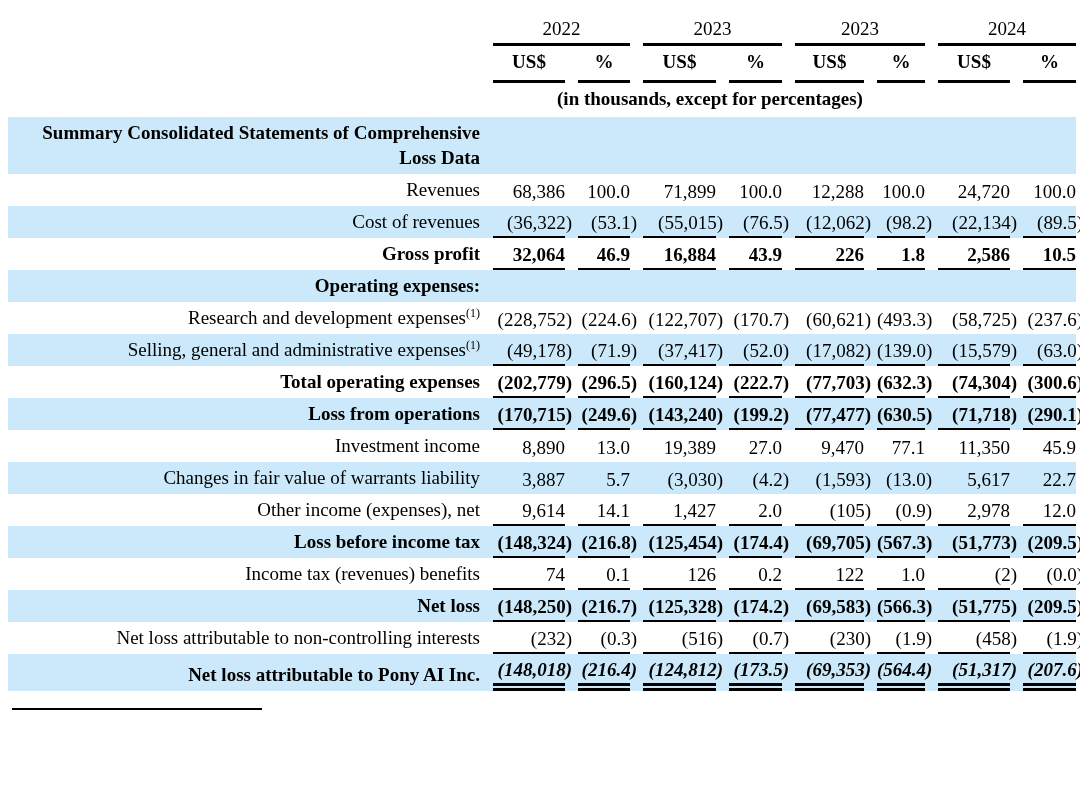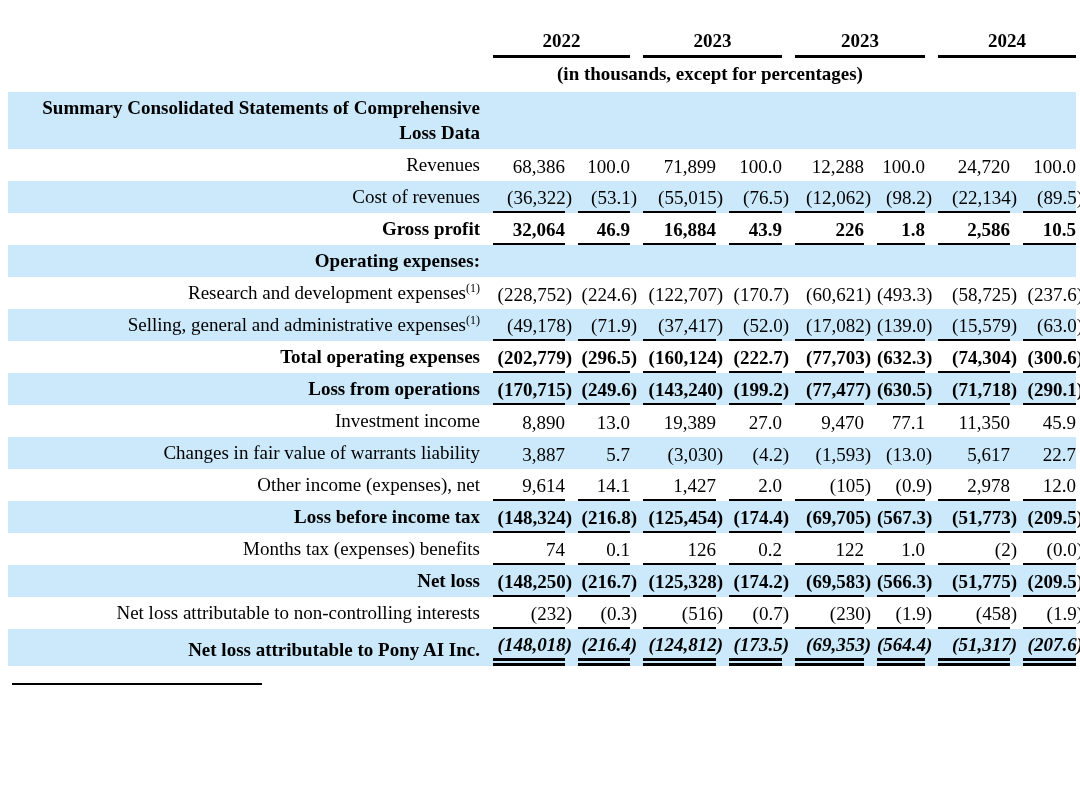--- a/index.html
+++ b/index.html
@@ -4,22 +4,22 @@
 <style>
   html,body{margin:0;padding:0;background:#ffffff;}
   body{width:1080px;height:785px;overflow:hidden;color:#000;
        font-family:"Liberation Serif","DejaVu Serif",serif;font-size:19px;}
   table{border-collapse:collapse;table-layout:fixed;width:1068px;margin:12px 0 0 8px;}
   th,td{padding:0;}
   thead th{font-weight:bold;vertical-align:bottom;}
   
   .grp{font-weight:bold;text-align:center;line-height:26px;padding:4px 0 3px;
        border-bottom:3px solid #000;margin-left:13px;}
-  .yr{font-weight:bold;text-align:center;line-height:24px;padding:5px 0 2px;
-      border-bottom:3px solid #000;margin-left:13px;margin-top:12px;}
+  .yr{font-weight:normal;text-align:center;line-height:24px;padding:5px 0 2px;
+      border-bottom:3px solid #000;margin-left:13px;}
   .unit{font-weight:bold;text-align:center;line-height:24px;padding:4px 0 6px;
         border-bottom:3px solid #000;margin-left:13px;}
   .note{font-weight:bold;text-align:center;line-height:22px;padding:5px 0 7px;
         position:relative;left:-68px;white-space:nowrap;}
   
   tbody tr{height:20px;}
   tbody tr.shade td{background:#cbe9fa;}
   tbody tr.bold{font-weight:bold;}
   td.lbl{vertical-align:bottom;}
   .lblwrap{padding:3px 0 4px 30px;text-indent:-28px;line-height:25px;text-align:right;}
@@ -58,20 +58,47 @@
         </th>
       <th colspan="2">
           <div class="yr">2023</div>
         </th>
       <th colspan="2">
           <div class="yr">2024</div>
         </th>
     </tr>
     <tr>
       <th></th>
+      <th>
+          <div class="unit">US$</div>
+        </th>
+      <th>
+          <div class="unit">%</div>
+        </th>
+      <th>
+          <div class="unit">US$</div>
+        </th>
+      <th>
+          <div class="unit">%</div>
+        </th>
+      <th>
+          <div class="unit">US$</div>
+        </th>
+      <th>
+          <div class="unit">%</div>
+        </th>
+      <th>
+          <div class="unit">US$</div>
+        </th>
+      <th>
+          <div class="unit">%</div>
+        </th>
+    </tr>
+    <tr>
+      <th></th>
       <th colspan="8">
         <div class="note">(in thousands, except for percentages)</div>
       </th>
     </tr>
   </thead>
   <tbody>
       <tr class="shade bold">
     <td class="lbl">
       <div class="lblwrap"><span class="lbltext">Summary Consolidated Statements of Comprehensive Loss Data</span><sup class="supref"></sup></div>
     </td>
@@ -443,21 +470,21 @@
         </td>
     <td class="num">
           <div class="seg u"><span class="v paren">(51,773)</span></div>
         </td>
     <td class="num">
           <div class="seg u"><span class="v paren">(209.5)</span></div>
         </td>
   </tr>
       <tr>
     <td class="lbl">
-      <div class="lblwrap"><span class="lbltext">Months tax (expenses) benefits</span><sup class="supref"></sup></div>
+      <div class="lblwrap"><span class="lbltext">Income tax (revenues) benefits</span><sup class="supref"></sup></div>
     </td>
     <td class="num">
           <div class="seg u"><span class="v">74</span></div>
         </td>
     <td class="num">
           <div class="seg u"><span class="v">0.1</span></div>
         </td>
     <td class="num">
           <div class="seg u"><span class="v">126</span></div>
         </td>

